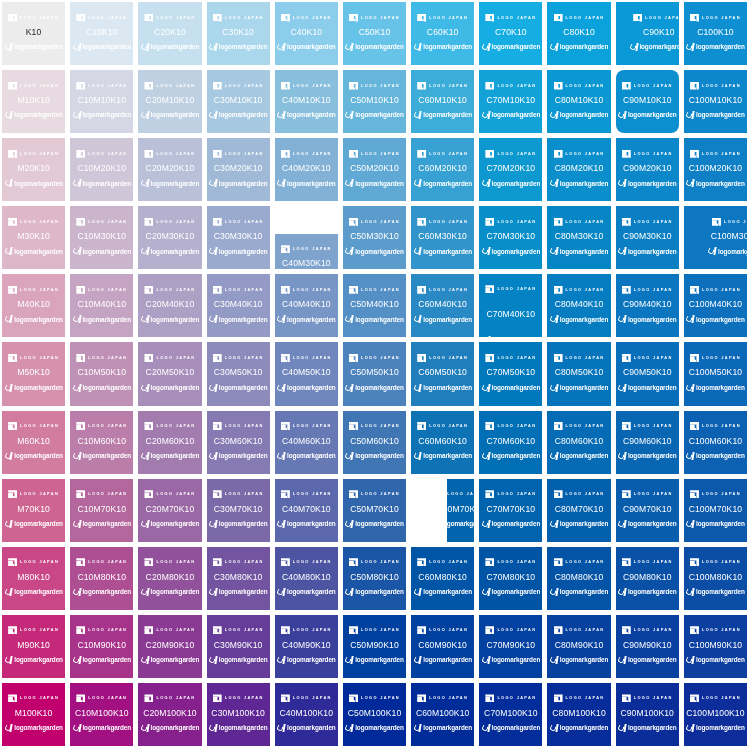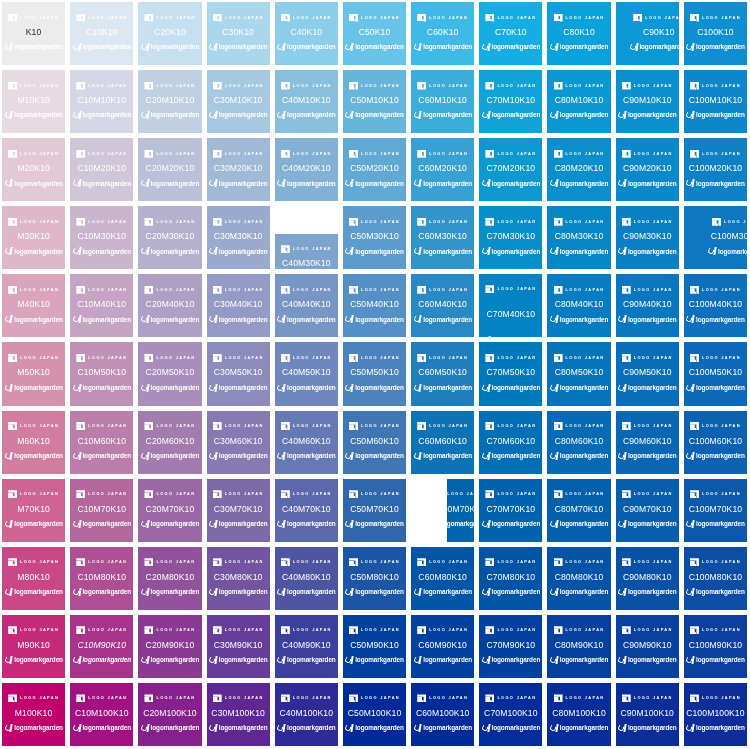--- a/index.html
+++ b/index.html
@@ -444,21 +444,21 @@
       </div>
       <div class="code">C80M10K10</div>
       <div class="lmgline">
         <span class="gmark">
           <span class="ring"></span>
           <span class="stem"></span>
         </span>
         <span class="gtxt">logomarkgarden</span>
       </div>
     </div>
-    <div class="cell" style="background: rgb(12, 143, 207);">
+    <div class="cell" style="background: rgb(12, 143, 207); border-radius: 8px;">
       <div class="logoline">
         <span class="mark">
           <span class="sq1"></span>
           <span class="sq2"></span>
         </span>
         <span class="ltxt">LOGO JAPAN</span>
       </div>
       <div class="code">C90M10K10</div>
       <div class="lmgline">
         <span class="gmark">
@@ -1804,21 +1804,21 @@
       </div>
       <div class="code">M90K10</div>
       <div class="lmgline">
         <span class="gmark">
           <span class="ring"></span>
           <span class="stem"></span>
         </span>
         <span class="gtxt">logomarkgarden</span>
       </div>
     </div>
-    <div class="cell" style="background: rgb(168, 51, 138); font-style: italic;">
+    <div class="cell" style="background: rgb(168, 51, 138);">
       <div class="logoline">
         <span class="mark">
           <span class="sq1"></span>
           <span class="sq2"></span>
         </span>
         <span class="ltxt">LOGO JAPAN</span>
       </div>
       <div class="code">C10M90K10</div>
       <div class="lmgline">
         <span class="gmark">

